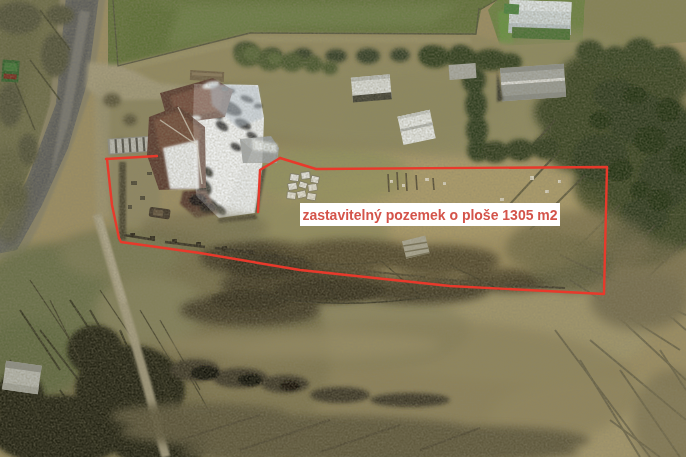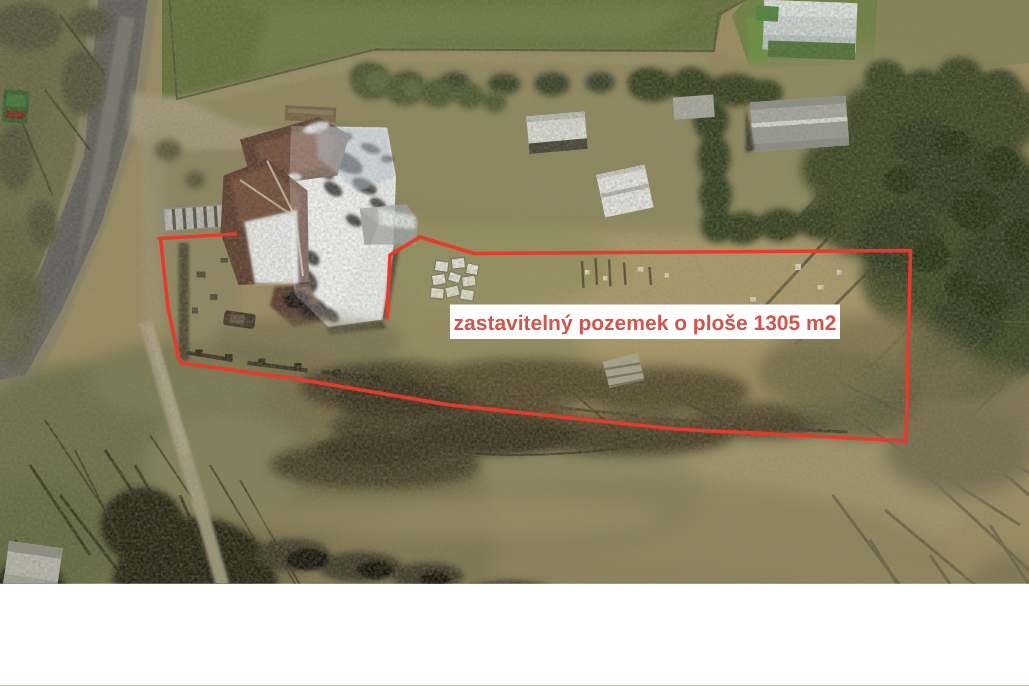--- a/index.html
+++ b/index.html
@@ -1,16 +1,16 @@
 <!DOCTYPE html>
 <html><head>
 <meta charset="utf-8">
 <style>
 html,body{margin:0;padding:0;}
-#wrap{width:686px;height:389px;overflow:hidden;position:relative;font-family:"Liberation Sans",sans-serif;}
+#wrap{width:686px;height:457px;overflow:hidden;position:relative;font-family:"Liberation Sans",sans-serif;}
 </style>
 </head>
 <body>
 <div id="wrap">
 <svg width="686" height="457" viewBox="0 0 686 457" xmlns="http://www.w3.org/2000/svg">
 <defs>
 <filter id="b4" x="-30%" y="-30%" width="160%" height="160%">
           <feGaussianBlur stdDeviation="4"></feGaussianBlur>
         </filter>
 <filter id="b2" x="-40%" y="-40%" width="180%" height="180%">

